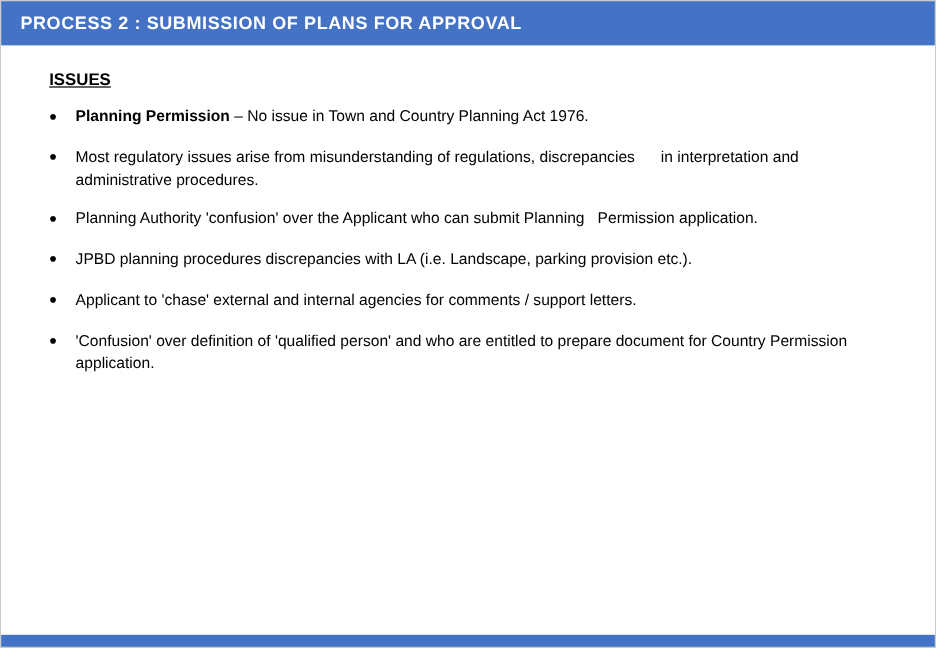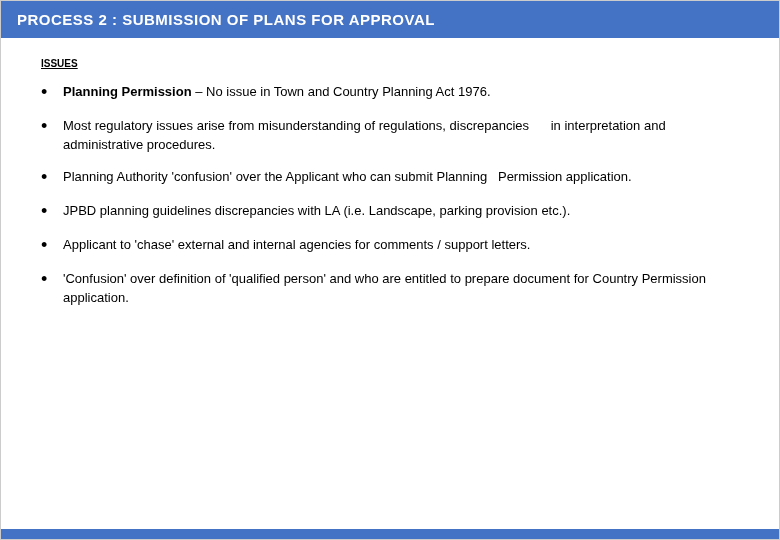--- a/index.html
+++ b/index.html
@@ -38,21 +38,21 @@
       letter-spacing: 0.5px;
     }
 
     .content-area {
       flex: 1;
       padding: 20px 40px 20px 40px;
       background: #ffffff;
     }
 
     .issues-heading {
-      font-size: 10px;
+      font-size: 14px;
       font-weight: bold;
       text-decoration: underline;
       margin-bottom: 14px;
       color: #000000;
     }
 
     .bullet-list {
       list-style: none;
       padding: 0;
     }
@@ -114,21 +114,21 @@
         <span class="bullet-text">Most regulatory issues arise from misunderstanding of regulations, discrepancies &nbsp;&nbsp;&nbsp;&nbsp; in interpretation and administrative procedures.</span>
       </li>
 
       <li>
         <span class="bullet-dot">•</span>
         <span class="bullet-text">Planning Authority 'confusion' over the Applicant who can submit Planning &nbsp; Permission application.</span>
       </li>
 
       <li>
         <span class="bullet-dot">•</span>
-        <span class="bullet-text">JPBD planning guidelines discrepancies with LA (i.e. Landscape, parking provision etc.).</span>
+        <span class="bullet-text">JPBD planning procedures discrepancies with LA (i.e. Landscape, parking provision etc.).</span>
       </li>
 
       <li>
         <span class="bullet-dot">•</span>
         <span class="bullet-text">Applicant to 'chase' external and internal agencies for comments / support letters.</span>
       </li>
 
       <li>
         <span class="bullet-dot">•</span>
         <span class="bullet-text">'Confusion' over definition of 'qualified person' and who are entitled to prepare document for Country Permission application.</span>

